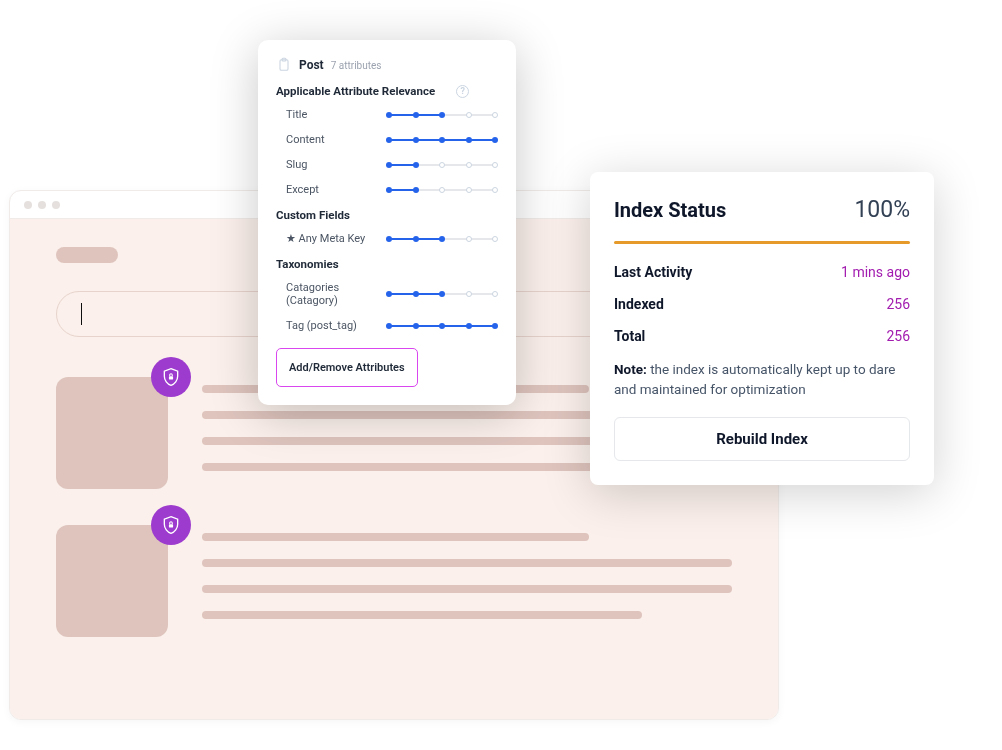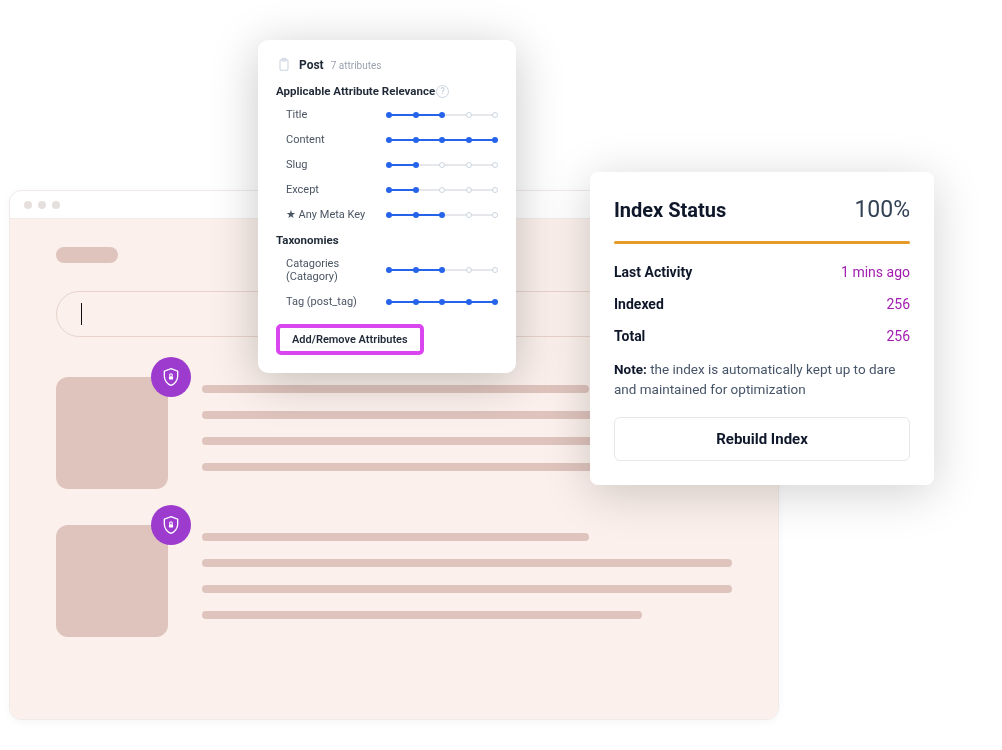--- a/index.html
+++ b/index.html
@@ -136,21 +136,21 @@
     }
     .attr-count {
       color: #9ca3af;
       font-size: 10px;
     }
     .attr-section-title {
       font-weight: 700;
       font-size: 11.5px;
       display: flex;
       align-items: center;
-      gap: 1px;
+      gap: 21px;
       margin-bottom: 10px;
       margin-top: 8px;
     }
     .help-icon {
       width: 13px; height: 13px; border-radius: 50%;
       border: 1px solid #cbd5e1;
       color: #cbd5e1;
       font-size: 9px;
       display: flex; align-items: center; justify-content: center;
     }
@@ -197,22 +197,22 @@
     .slider-dot.filled {
       background: #2563eb;
     }
     .slider-dot.empty {
       background: #fff;
       border: 1px solid #cbd5e1;
     }
     .attr-btn {
       font-size: 11px;
       font-weight: 600;
-      padding: 5px 12px;
-      border: 4px solid #d946ef;
+      padding: 12px 12px;
+      border: 1px solid #d946ef;
       border-radius: 5px;
       background: #fff;
       cursor: pointer;
       color: #1f2937;
       margin-top: 4px;
     }
     
     
     .status-panel {
       position: absolute;
@@ -385,20 +385,21 @@
           <div class="slider-fill" style="width: 26.5px;"></div>
           <div class="slider-dot filled" style="left: 3px;"></div>
           <div class="slider-dot filled" style="left: 29.5px;"></div>
           <div class="slider-dot empty" style="left: 56px;"></div>
           <div class="slider-dot empty" style="left: 82.5px;"></div>
           <div class="slider-dot empty" style="left: 109px;"></div>
         </div>
       </div>
     </div>
   
+  <div class="attr-section-title">Custom Fields</div>
   <div id="rows-custom">
       <div class="attr-row">
         <div class="attr-label">★ Any Meta Key</div>
         <div class="slider">
           <div class="slider-track"></div>
           <div class="slider-fill" style="width: 53px;"></div>
           <div class="slider-dot filled" style="left: 3px;"></div>
           <div class="slider-dot filled" style="left: 29.5px;"></div>
           <div class="slider-dot filled" style="left: 56px;"></div>
           <div class="slider-dot empty" style="left: 82.5px;"></div>

